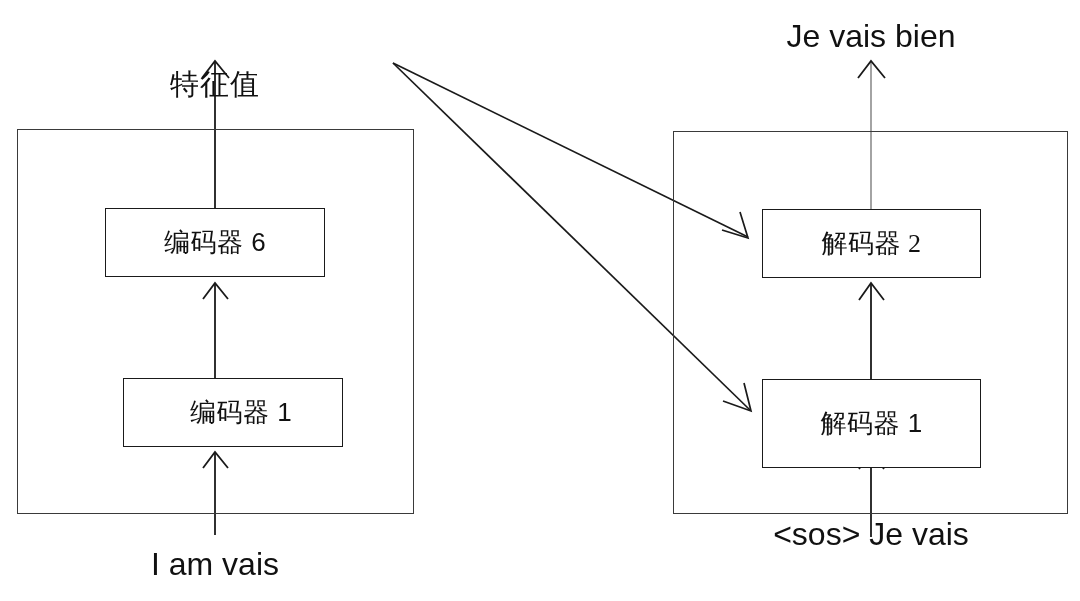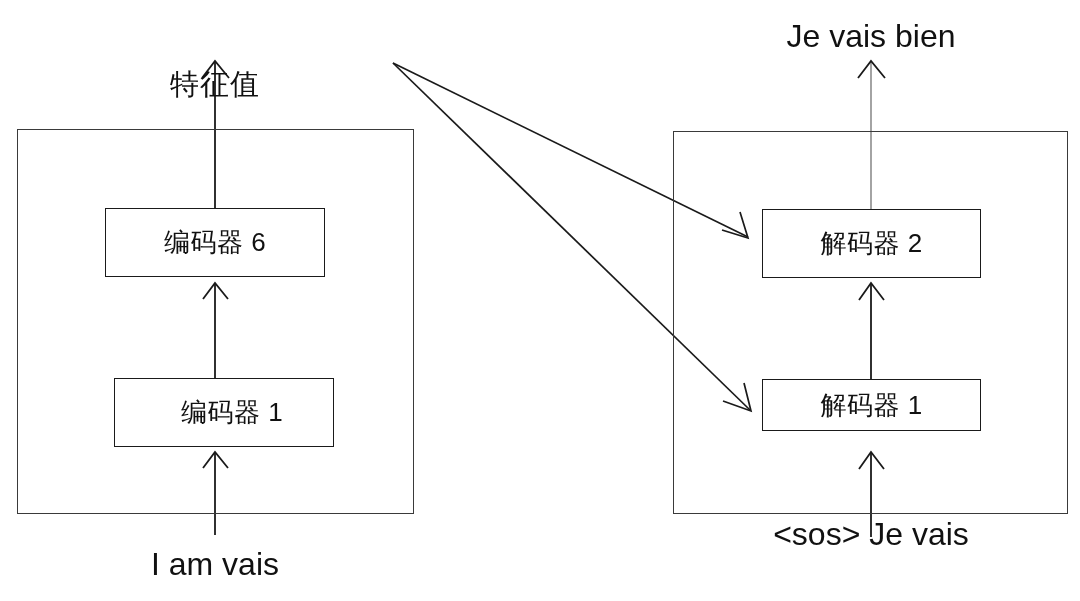--- a/index.html
+++ b/index.html
@@ -103,35 +103,35 @@
       <polyline points="723,401 751,411 744,383" fill="none" stroke="#1a1a1a" stroke-width="1.7"></polyline>
     </g>
   </svg>
 
   <div class="outer-box" style="left:17px; top:129px; width:397px; height:385px;"></div>
 
   <div class="inner-box" style="left:105px; top:208px; width:220px; height:69px;">
     <span>编码器 6</span>
   </div>
 
-  <div class="inner-box" style="left:114px; top:378px; width:220px; height:69px;padding-left:16px;">
+  <div class="inner-box" style="left:123px; top:378px; width:220px; height:69px;padding-left:16px;">
     <span>编码器 1</span>
   </div>
 
   <div class="caption cjk" style="left:215px; top:17px;">特征值</div>
 
   <div class="caption" style="left:215px; top:546px;">I am vais</div>
 
   <div class="outer-box" style="left:673px; top:131px; width:395px; height:383px;"></div>
 
-  <div class="inner-box" style="left:762px; top:209px; width:219px; height:69px;">
+  <div class="inner-box" style="left:762px; top:209px; width:219px; height:69px;font-family:Liberation Serif, serif;">
     <span>解码器 2</span>
   </div>
 
-  <div class="inner-box" style="left:762px; top:379px; width:219px; height:52px;">
+  <div class="inner-box" style="left:762px; top:379px; width:219px; height:89px;">
     <span>解码器 1</span>
   </div>
 
   <div class="caption" style="left:871px; top:18px;">Je vais bien</div>
 
   <div class="caption" style="left:871px; top:516px;">&lt;sos&gt; Je vais</div>
 
 </div>
 
 </body></html>

